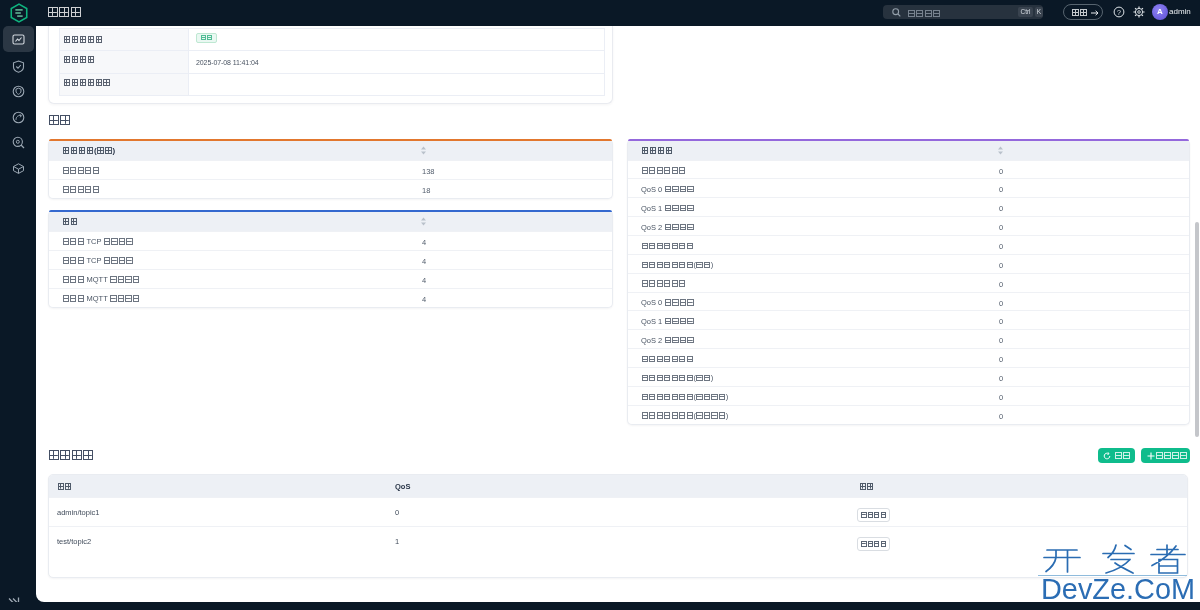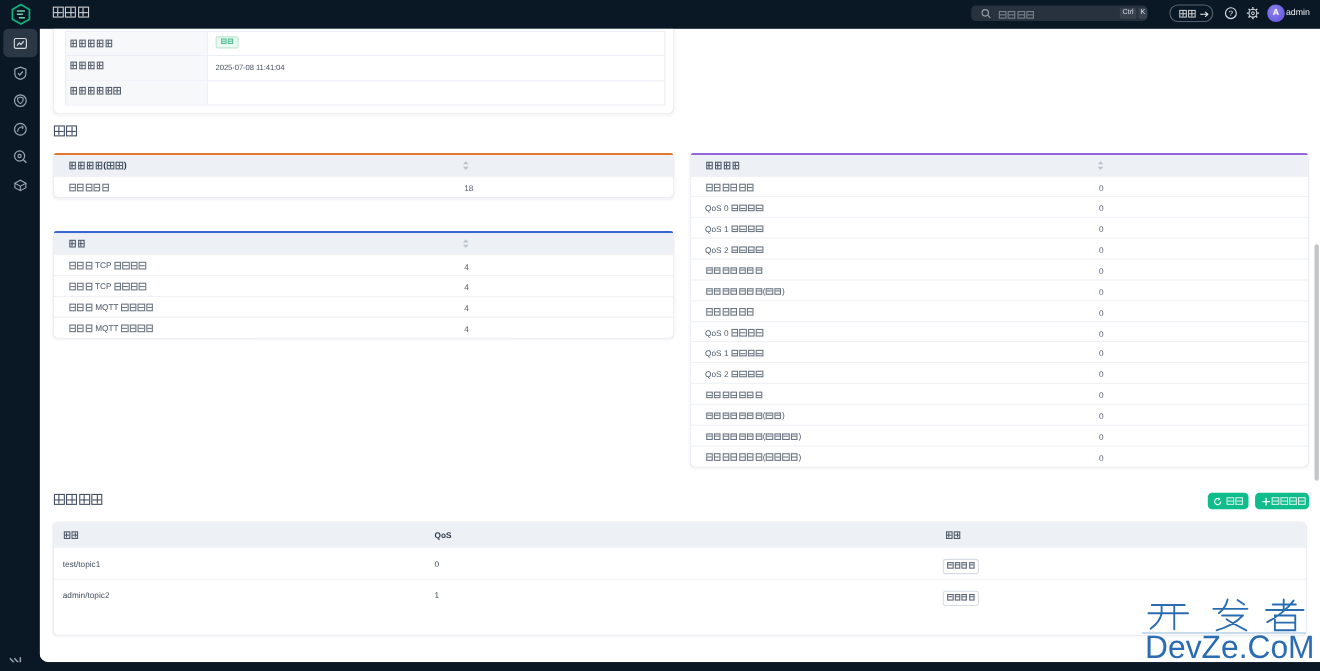--- a/index.html
+++ b/index.html
@@ -150,20 +150,24 @@
  <div class="bar" style="background:#E2772E"></div>
  <div class="mh">
       <b><i></i><i></i><i></i><i></i>(<i></i><i></i>)</b>
       <svg class="sort" style="left:371px" width="7" height="9" viewBox="0 0 7 9">
         <path d="M3.5 0.5 L6 3.4 H1 Z" fill="#B9C1CB"></path>
         <path d="M3.5 8.5 L1 5.6 H6 Z" fill="#B9C1CB"></path>
       </svg>
     </div>
  <div class="row">
       <span class="l"><i></i><i></i><i></i><i></i><i></i></span>
+      <span class="v" style="left:373px">138</span>
+    </div>
+ <div class="row">
+      <span class="l"><i></i><i></i><i></i><i></i><i></i></span>
       <span class="v" style="left:373px">18</span>
     </div>
 </div>
 
 <div class="mcard" style="left:48px;top:210px;width:565px">
  <div class="bar" style="background:#3569CF"></div>
  <div class="mh">
       <b><i></i><i></i></b>
       <svg class="sort" style="left:371px" width="7" height="9" viewBox="0 0 7 9">
         <path d="M3.5 0.5 L6 3.4 H1 Z" fill="#B9C1CB"></path>
@@ -263,26 +267,26 @@
 <div class="gbtn" style="left:1141px;width:49px"><svg style="position:absolute;left:6px;top:3.5px" width="8" height="8" viewBox="0 0 8 8">
       <path d="M4 0.5 V7.5 M0.5 4 H7.5" stroke="#fff" stroke-width="1.1"></path>
     </svg><span style="margin-left:12px"><i></i><i></i><i></i><i></i></span></div>
 <div id="btab">
  <div class="th">
       <b style="left:8px"><i></i><i></i></b>
       <b style="left:346px">QoS</b>
       <b style="left:810px"><i></i><i></i></b>
     </div>
  <div class="tr">
-      <span style="left:8px">test/topic1</span>
+      <span style="left:8px">admin/topic1</span>
       <span style="left:346px">0</span>
       <span class="obtn"><i></i><i></i><i></i><i></i></span>
     </div>
  <div class="tr">
-      <span style="left:8px">admin/topic2</span>
+      <span style="left:8px">test/topic2</span>
       <span style="left:346px">1</span>
       <span class="obtn"><i></i><i></i><i></i><i></i></span>
     </div>
 </div>
 <div id="strip"></div>
 <div id="thumb"></div>
 <svg id="wm" width="168" height="62" viewBox="0 0 168 62">
  <g fill="none" stroke="#2A6CB2" stroke-width="1.7" stroke-linecap="round">
   <g transform="translate(12,8)">
    <path d="M3 2 H33 M0 9.5 H36 M12 2 V9.5 M12 9.5 C11 15 7 20 2 23.5 M23.5 2 V24"></path>

